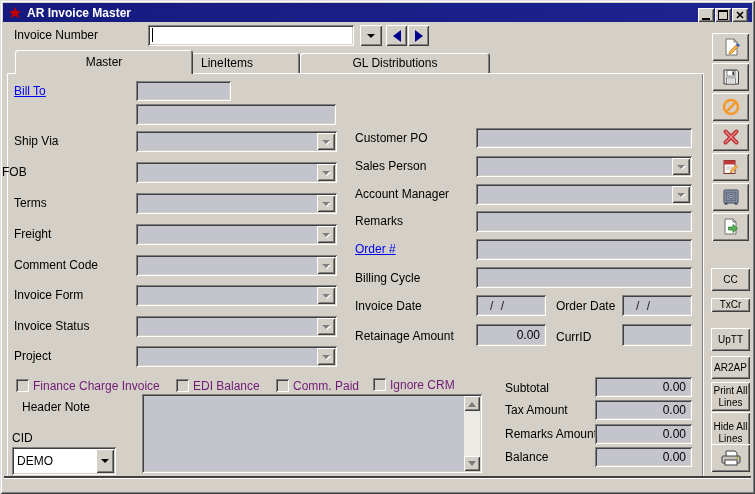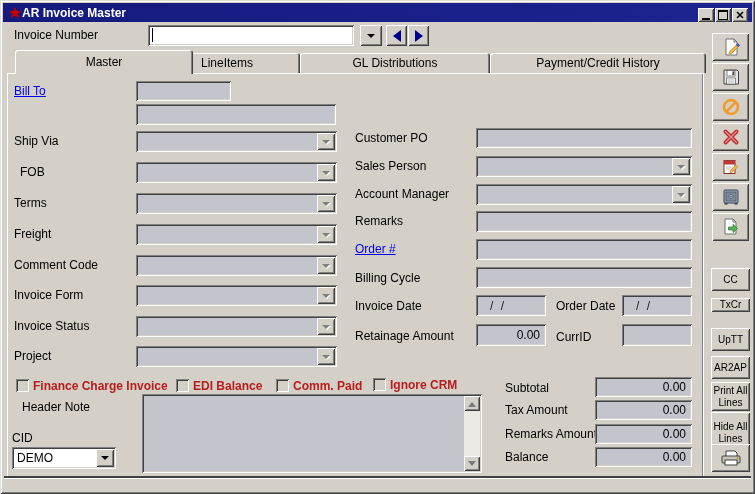--- a/index.html
+++ b/index.html
@@ -2,21 +2,21 @@
 <html><head>
 <meta charset="utf-8">
 <style>
   html,body{margin:0;padding:0;background:#808080;}
   #window{position:relative;width:755px;height:494px;background:#d4d0c8;
     font-family:"Liberation Sans",sans-serif;font-size:12px;color:#000;overflow:hidden;
     box-shadow:inset 1px 1px 0 #dfdfdf,inset -1px -1px 0 #404040,inset 2px 2px 0 #fff,inset -2px -2px 0 #808080;}
   .abs{position:absolute;}
   .titlebar{position:absolute;left:3px;top:3px;width:749px;height:19px;background:linear-gradient(90deg,#151a7e,#1d2490);
     display:flex;align-items:center;padding-left:5px;box-sizing:border-box;}
-  .title-text{color:#fff;font-weight:bold;font-size:12px;}
+  .title-text{color:#fff;font-weight:bold;font-size:12px;margin-left:5px;}
   .winbtn{position:absolute;top:5px;width:16px;height:14px;background:#d4d0c8;display:flex;align-items:center;justify-content:center;
     box-shadow:inset 1px 1px 0 #fff,inset -1px -1px 0 #404040,inset 2px 2px 0 #d4d0c8,inset -2px -2px 0 #808080;}
   .raised{background:#d4d0c8;box-shadow:inset 1px 1px 0 #fff,inset -1px -1px 0 #404040,inset 2px 2px 0 #d4d0c8,inset -2px -2px 0 #808080;}
   .field{position:absolute;background:#c4c4cc;box-sizing:border-box;
     box-shadow:inset 1px 1px 0 #808080,inset -1px -1px 0 #fff,inset 2px 2px 0 #404040,inset -2px -2px 0 #d4d0c8;}
   .field.white{background:#fff;}
   .num{display:flex;align-items:center;justify-content:flex-end;padding-right:6px;font-size:12px;}
   .dateval{display:flex;align-items:center;padding-left:14px;color:#202020;letter-spacing:2px;}
   .lbl{position:absolute;white-space:nowrap;}
   .link{color:#0000ee;text-decoration:underline;cursor:pointer;}
@@ -24,21 +24,21 @@
     box-shadow:inset 1px 1px 0 #fff,inset -1px -1px 0 #404040,inset 2px 2px 0 #d4d0c8,inset -2px -2px 0 #808080;}
   .arr{width:0;height:0;border:4px solid transparent;border-top:4px solid #000;margin-top:4px;}
   .arr.dis{border-top-color:#808080;filter:drop-shadow(1px 1px 0 #fff);}
   .tri-l{width:0;height:0;border:6px solid transparent;border-right:8px solid #00008c;border-left:none;}
   .tri-r{width:0;height:0;border:6px solid transparent;border-left:8px solid #00008c;border-right:none;}
   .tab{position:absolute;background:#d4d0c8;display:flex;align-items:center;justify-content:center;
     border-top-left-radius:3px;border-top-right-radius:3px;
     box-shadow:inset 1px 1px 0 #fff,inset -1px 0 0 #404040,inset -2px 0 0 #808080;}
   .cb{position:absolute;width:13px;height:13px;background:#d4d0c8;
     box-shadow:inset 1px 1px 0 #808080,inset -1px -1px 0 #fff,inset 2px 2px 0 #404040,inset -2px -2px 0 #d4d0c8;}
-  .cblbl{color:#b91c1c;font-weight:bold;}
+  .cblbl{color:#701a75;}
   .tbtn{position:absolute;left:712px;width:37px;height:28px;display:flex;align-items:center;justify-content:center;
     background:#d4d0c8;box-shadow:inset 1px 1px 0 #fff,inset -1px -1px 0 #404040,inset 2px 2px 0 #d4d0c8,inset -2px -2px 0 #808080;}
   .sbtn{position:absolute;left:711px;width:39px;display:flex;align-items:center;justify-content:center;text-align:center;
     font-size:10px;line-height:12px;white-space:pre-line;background:#d4d0c8;
     box-shadow:inset 1px 1px 0 #fff,inset -1px -1px 0 #404040,inset 2px 2px 0 #d4d0c8,inset -2px -2px 0 #808080;}
   .vscroll{position:absolute;right:2px;top:2px;bottom:2px;width:16px;background:#eceae4;}
   .sarr{position:absolute;left:0;width:16px;height:15px;background:#d4d0c8;display:flex;align-items:center;justify-content:center;
     box-shadow:inset 1px 1px 0 #fff,inset -1px -1px 0 #404040,inset 2px 2px 0 #d4d0c8,inset -2px -2px 0 #808080;}
   .sarr .up{width:0;height:0;border:4px solid transparent;border-bottom:5px solid #7a7a7a;margin-bottom:3px;}
   .sarr .dn{width:0;height:0;border:4px solid transparent;border-top:5px solid #7a7a7a;margin-top:3px;}
@@ -86,42 +86,39 @@
 
   <div class="tab" style="left:15px;top:50px;width:178px;height:24px;z-index:2;font-weight:400">
     <span>Master</span>
   </div>
   <div class="tab" style="left:300px;top:53px;width:190px;height:20px">
     <span>GL Distributions</span>
   </div>
   <div class="tab" style="left:154px;top:53px;width:146px;height:20px">
     <span>LineItems</span>
   </div>
-  <div class="tab" style="left:490px;top:53px;width:216px;height:20px">
-    <span>Payment/Credit History</span>
-  </div>
 
   <div class="abs" style="left:7px;top:73px;width:697px;height:1px;background:#fff;z-index:1"></div>
   <div class="abs" style="left:7px;top:73px;width:1px;height:404px;background:#fff"></div>
   <div class="abs" style="left:702px;top:73px;width:1px;height:404px;background:#808080"></div>
   <div class="abs" style="left:703px;top:73px;width:1px;height:404px;background:#fff"></div>
   <div class="hline" style="left:4px;top:476px;width:747px;height:2px"></div>
   <div class="abs" style="left:4px;top:478px;width:747px;height:1px;background:#fff"></div>
 
   <div class="lbl link" style="left:14px;top:84px">Bill To</div>
   <div class="field" style="left:136px;top:81px;width:95px;height:20px"></div>
   <div class="field" style="left:136px;top:104px;width:200px;height:21px"></div>
 
   <div class="lbl" style="left:14px;top:134px">Ship Via</div>
   <div class="field" style="left:136px;top:131px;width:201px;height:21px">
     <span class="cbtn">
         <i class="arr dis"></i>
       </span>
   </div>
-  <div class="lbl" style="left:20px;top:165px">FOB</div>
+  <div class="lbl" style="left:2px;top:165px">FOB</div>
   <div class="field" style="left:136px;top:162px;width:201px;height:21px">
     <span class="cbtn">
         <i class="arr dis"></i>
       </span>
   </div>
   <div class="lbl" style="left:14px;top:196px">Terms</div>
   <div class="field" style="left:136px;top:193px;width:201px;height:21px">
     <span class="cbtn">
         <i class="arr dis"></i>
       </span>
@@ -206,21 +203,21 @@
     <div class="vscroll">
       <div class="sarr" style="top:0">
           <i class="up"></i>
         </div>
       <div class="sarr" style="bottom:0">
           <i class="dn"></i>
         </div>
     </div>
   </div>
   <div class="lbl" style="left:12px;top:431px">CID</div>
-  <div class="field white" style="left:12px;top:447px;width:104px;height:22px;display:flex;align-items:center;padding-left:5px">
+  <div class="field white" style="left:12px;top:447px;width:104px;height:28px;display:flex;align-items:center;padding-left:5px">
     <span>DEMO</span>
     <span class="cbtn">
         <i class="arr"></i>
       </span>
   </div>
 
   <div class="lbl" style="left:505px;top:381px">Subtotal</div>
   <div class="field num" style="left:595px;top:377px;width:97px;height:20px">0.00</div>
   <div class="lbl" style="left:505px;top:403px">Tax Amount</div>
   <div class="field num" style="left:595px;top:400px;width:97px;height:20px">0.00</div>

